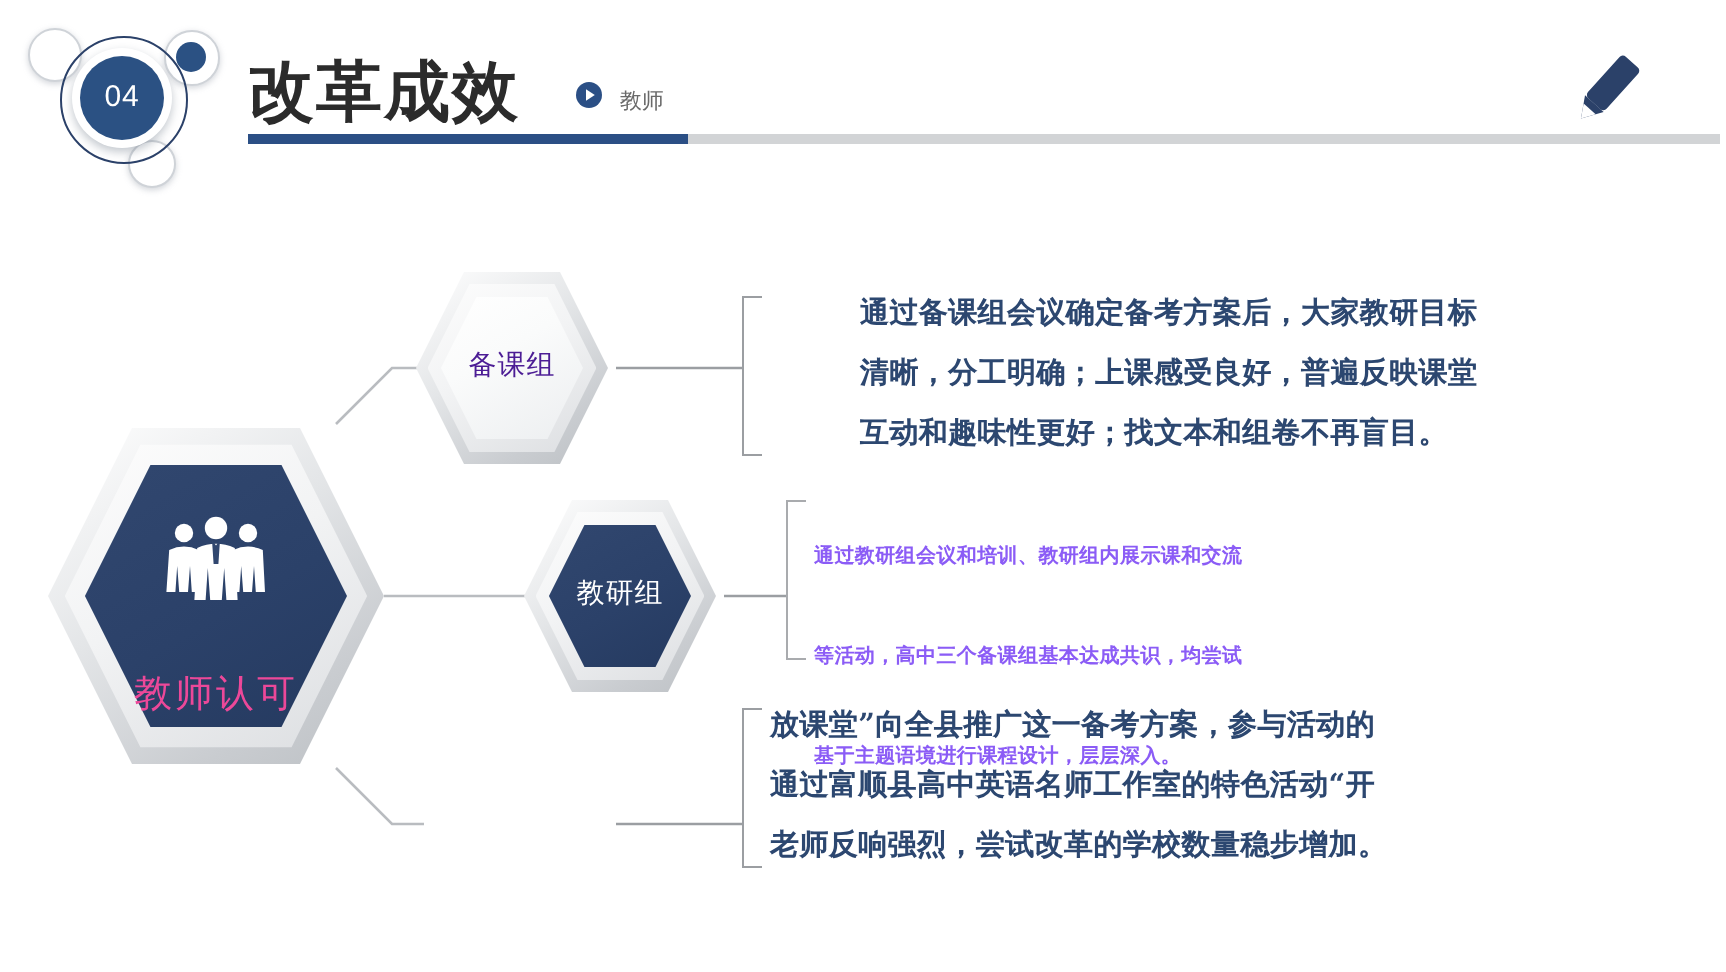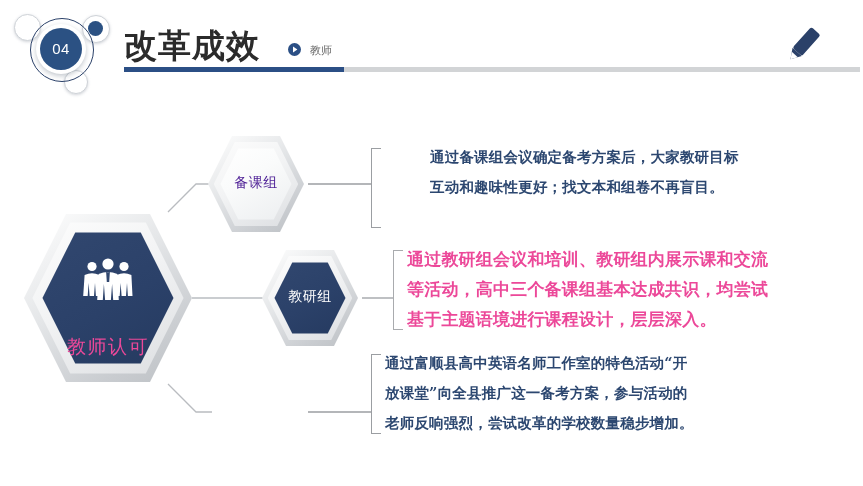--- a/index.html
+++ b/index.html
@@ -208,21 +208,21 @@
     font-family: "DejaVu Serif", "Liberation Serif", serif;
     font-weight: bold;
   }
   .text-line {
     white-space: nowrap;
     letter-spacing: 0.2px;
   }
   #text-block-0 { left: 385px; top: 42px; }
   #text-block-0 .text-line { font-size: 14.5px; line-height: 30px; color: #2c4770; margin-left: 45px; }
   #text-block-1 { left: 407px; top: 144px; }
-  #text-block-1 .text-line { font-size: 17px; line-height: 30px; color: #ec4899; }
+  #text-block-1 .text-line { font-size: 10px; line-height: 30px; color: #8b5cf6; margin-top: 20px; }
   #text-block-2 { left: 385px; top: 248px; }
   #text-block-2 .text-line { font-size: 14.5px; line-height: 30px; color: #2c4770; }
 
   .bracket {
     position: absolute;
     width: 9px;
   }
   #bracket-0 { left: 371px; top: 48px;  height: 78px; border: 1.3px solid #9b9ea2; border-right: none; }
   #bracket-1 { left: 393px; top: 150px; height: 78px; border: 1.3px solid #a9abae; border-right: none; }
   #bracket-2 { left: 371px; top: 254px; height: 78px; border: 1.3px solid #9b9ea2; border-right: none; }
@@ -322,28 +322,29 @@
     <div class="hex-label node-label node-label-light">教研组</div>
   </div>
 
 
   <div id="bracket-0" class="bracket"></div>
   <div id="bracket-1" class="bracket"></div>
   <div id="bracket-2" class="bracket"></div>
 
   <div id="text-block-0" class="text-block">
     <div class="text-line">通过备课组会议确定备考方案后，大家教研目标</div>
+    <div class="text-line">清晰，分工明确；上课感受良好，普遍反映课堂</div>
     <div class="text-line">互动和趣味性更好；找文本和组卷不再盲目。</div>
   </div>
 
   <div id="text-block-1" class="text-block">
     <div class="text-line">通过教研组会议和培训、教研组内展示课和交流</div>
     <div class="text-line">等活动，高中三个备课组基本达成共识，均尝试</div>
     <div class="text-line">基于主题语境进行课程设计，层层深入。</div>
   </div>
 
   <div id="text-block-2" class="text-block">
+    <div class="text-line">放课堂”向全县推广这一备考方案，参与活动的</div>
     <div class="text-line">通过富顺县高中英语名师工作室的特色活动“开</div>
-    <div class="text-line">放课堂”向全县推广这一备考方案，参与活动的</div>
     <div class="text-line">老师反响强烈，尝试改革的学校数量稳步增加。</div>
   </div>
 
 </div>
 
 </body></html>

